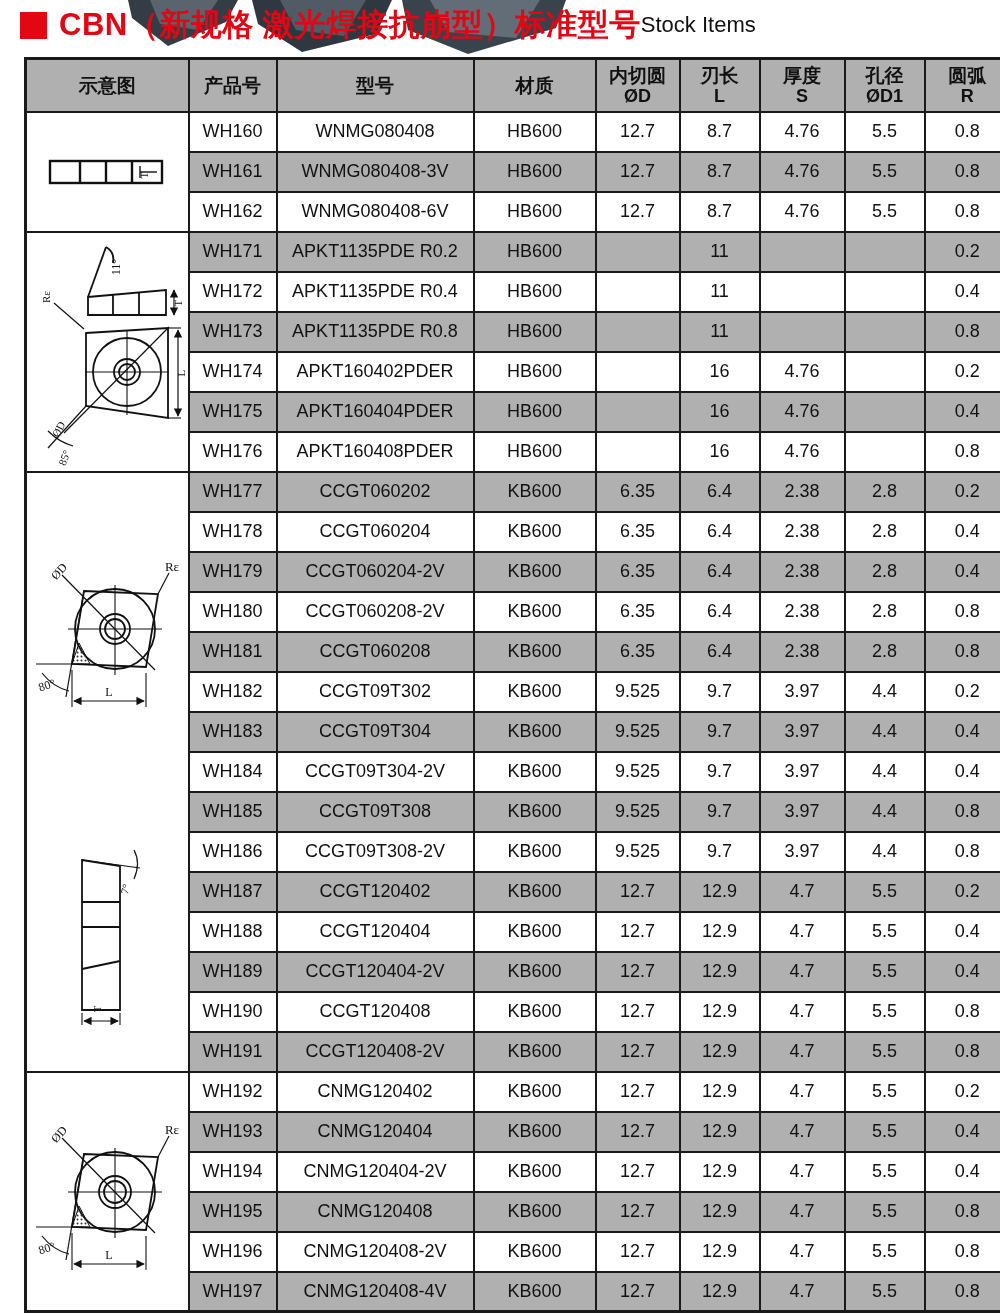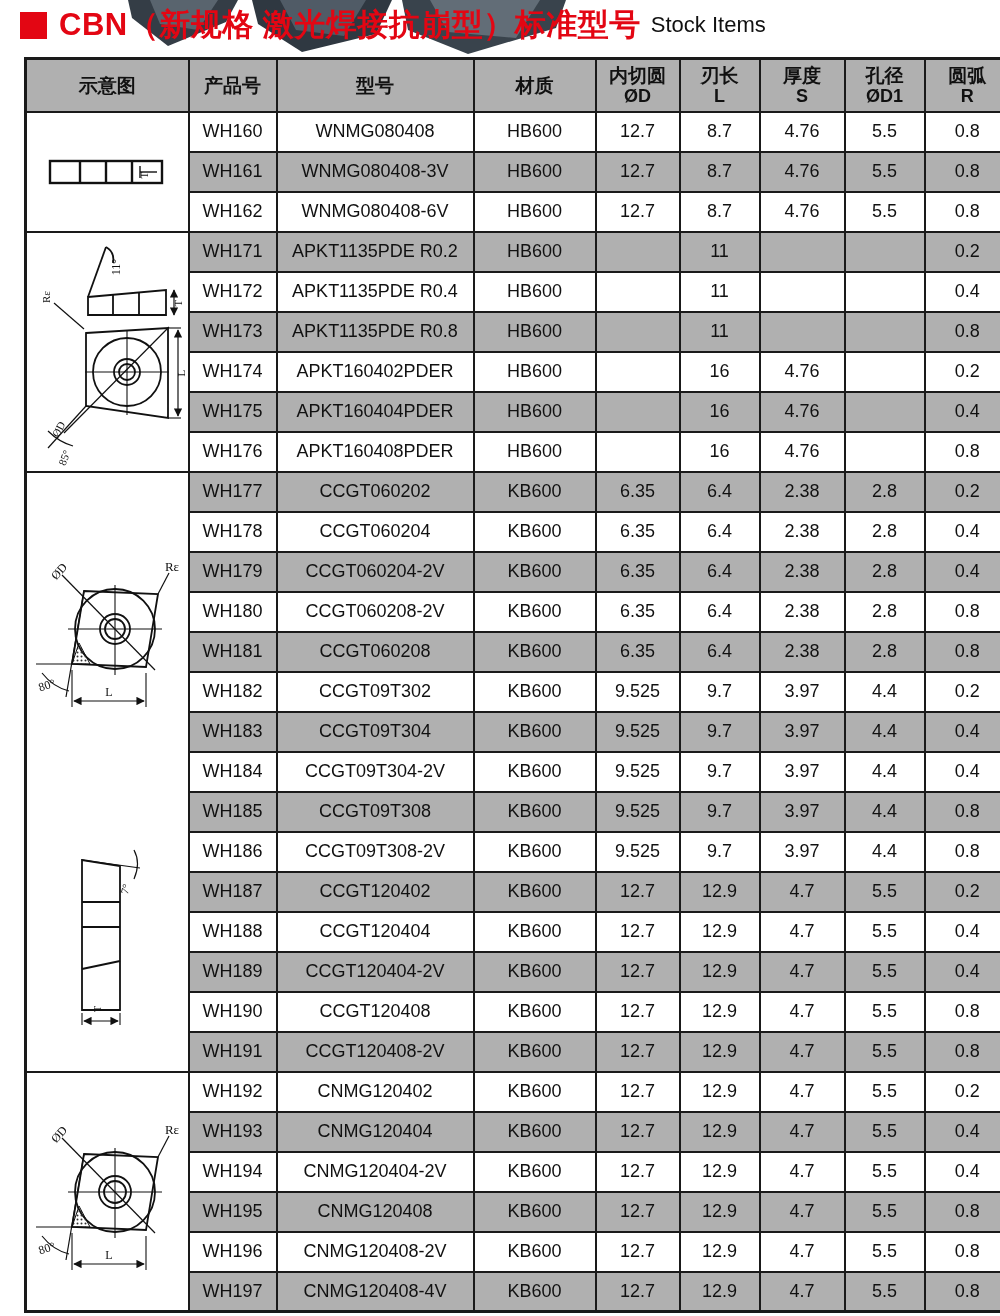--- a/index.html
+++ b/index.html
@@ -14,21 +14,21 @@
     font-family:"Liberation Sans","DejaVu Sans",sans-serif;color:#111;
   }
   .page{position:relative;width:1000px;height:1316px;overflow:hidden;background:#fff;}
 
   
   .titlebar{position:relative;height:57px;overflow:hidden;}
   .photo-strip{position:absolute;left:0;top:0;z-index:1;}
   .title-row{position:absolute;left:20px;top:4px;z-index:2;display:flex;align-items:center;}
   .red-square{width:27px;height:27px;background:var(--red);margin-right:12px;flex:0 0 auto;}
   .title-cn{font-size:31px;font-weight:bold;color:var(--red);letter-spacing:0.5px;white-space:nowrap;}
-  .title-en{font-size:22px;color:#111;margin-left:10px;white-space:nowrap;}
+  .title-en{font-size:22px;color:#111;white-space:nowrap;}
 
   
   table.spec{
     table-layout:fixed;border-collapse:collapse;
     width:985px;margin-left:24px;
     border:3px solid var(--bd);
   }
   .spec th,.spec td{
     border:2px solid var(--bd);
     text-align:center;vertical-align:middle;

